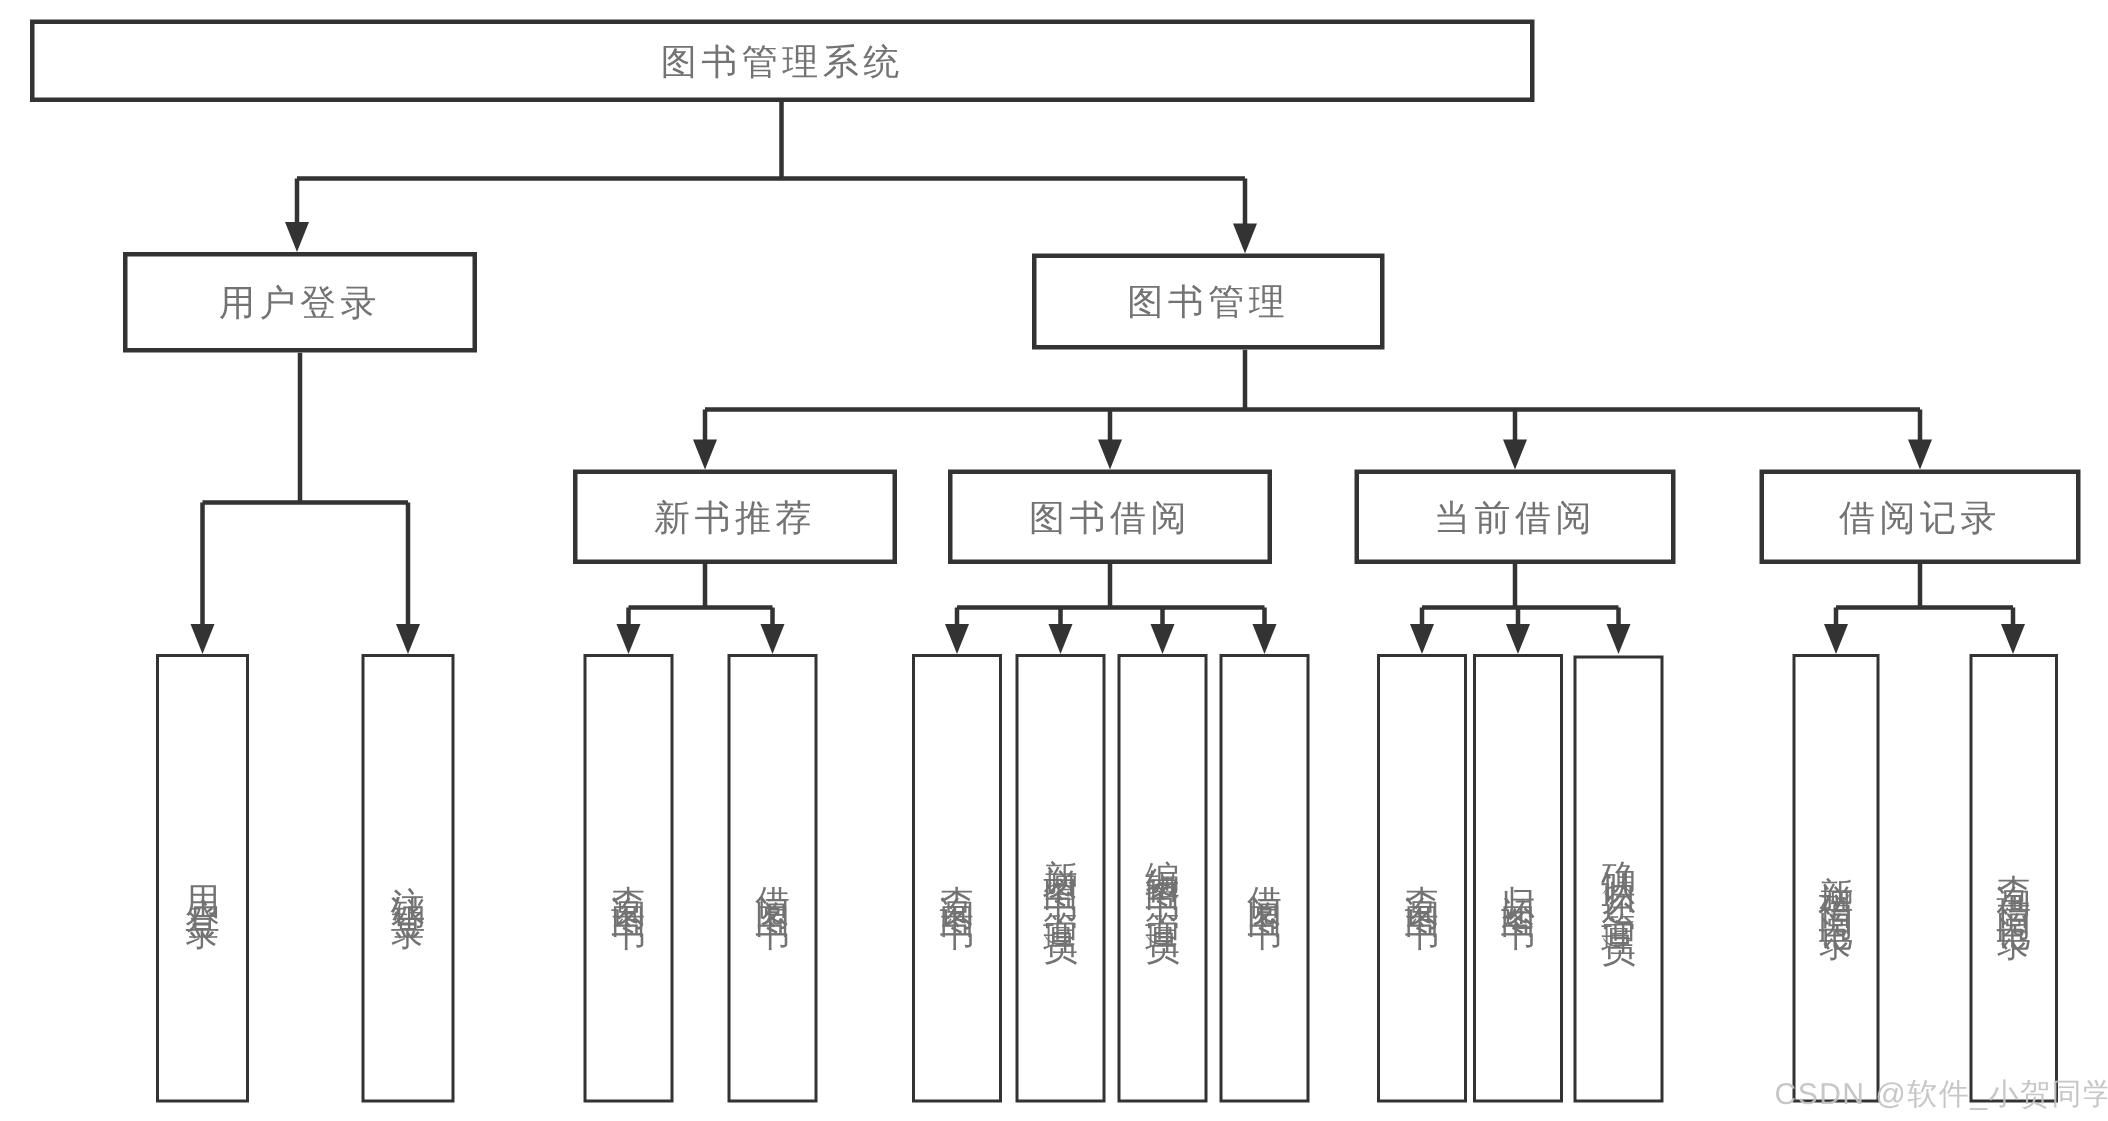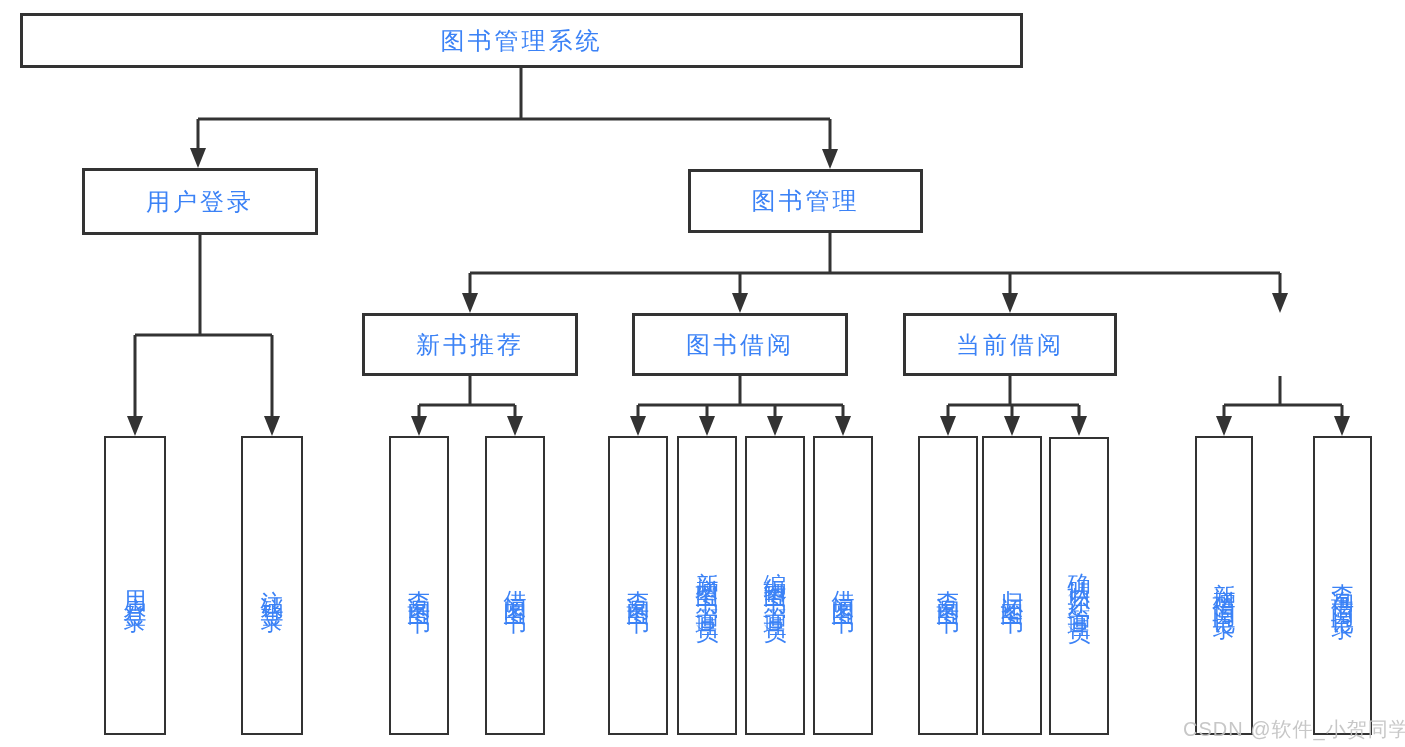--- a/index.html
+++ b/index.html
@@ -4,21 +4,21 @@
 <style>
   html,body{margin:0;padding:0;background:#fff;}
   .canvas{
     position:relative;width:1405px;height:747px;background:#ffffff;
     font-family:"Liberation Sans",sans-serif;overflow:hidden;
   }
   svg.wires{position:absolute;left:0;top:0;z-index:0;}
   .node{
     position:absolute;box-sizing:border-box;background:#ffffff;
     border:3px solid #333333;display:flex;align-items:center;justify-content:center;
-    color:#3b82f6;z-index:1;
+    color:#737373;z-index:1;
   }
   .node.h span{font-size:24px;letter-spacing:3px;white-space:nowrap;}
   .node.v{border-width:2px;}
   .node.v span{
     writing-mode:vertical-lr;text-orientation:mixed;
     font-size:23px;letter-spacing:7px;line-height:1;white-space:nowrap;
   }
   .watermark{
     position:absolute;left:1183px;top:716px;z-index:2;
     font-size:20px;letter-spacing:1px;white-space:nowrap;
@@ -67,28 +67,31 @@
     <span>图书管理系统</span>
   </div>
 
   <div class="node h" style="left:82px;top:168px;width:236px;height:67px">
     <span>用户登录</span>
   </div>
   <div class="node h" style="left:688px;top:169px;width:235px;height:64px">
     <span>图书管理</span>
   </div>
 
-  <div class="node h" style="left:362px;top:313px;width:216px;height:63px">
+  <div class="node h" style="left:382px;top:313px;width:216px;height:63px">
     <span>新书推荐</span>
   </div>
   <div class="node h" style="left:632px;top:313px;width:216px;height:63px">
     <span>图书借阅</span>
   </div>
   <div class="node h" style="left:903px;top:313px;width:214px;height:63px">
     <span>当前借阅</span>
+  </div>
+  <div class="node h" style="left:1173px;top:313px;width:214px;height:63px">
+    <span>借阅记录</span>
   </div>
 
   <div class="node v" style="left:104px;top:436px;width:62px;height:299px">
     <span>用户登录</span>
   </div>
   <div class="node v" style="left:241px;top:436px;width:62px;height:299px">
     <span>注销登录</span>
   </div>
 
   <div class="node v" style="left:389px;top:436px;width:60px;height:299px">

